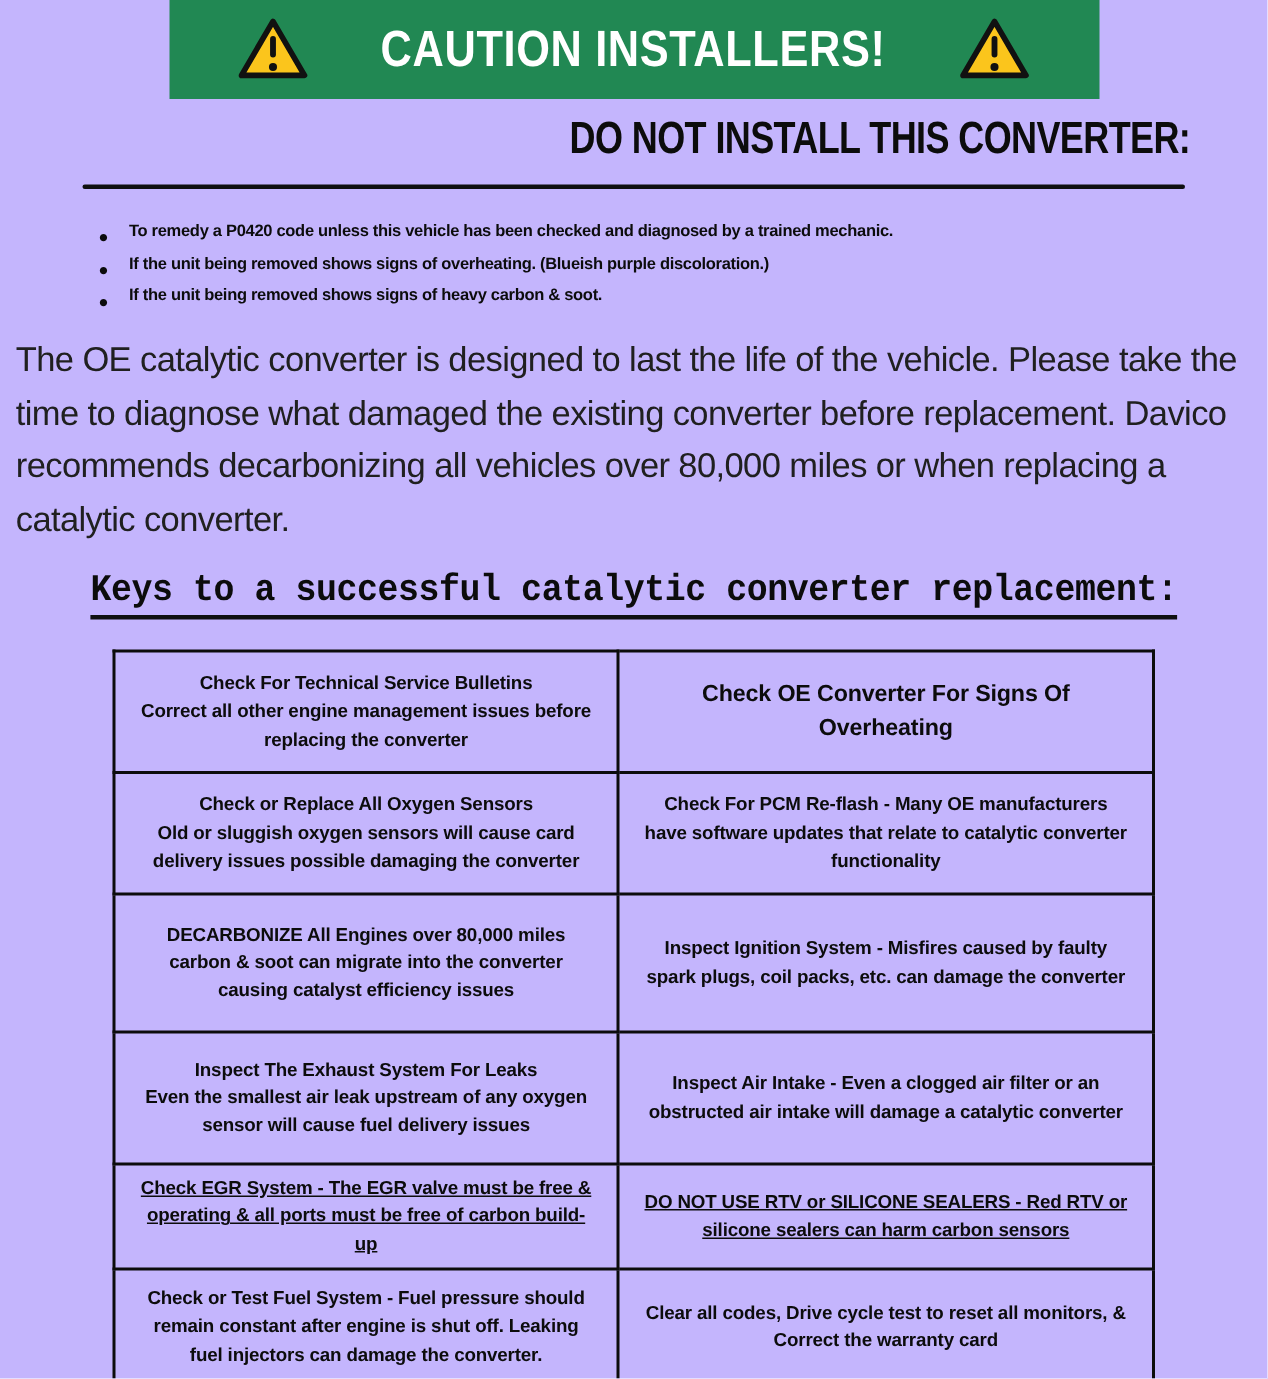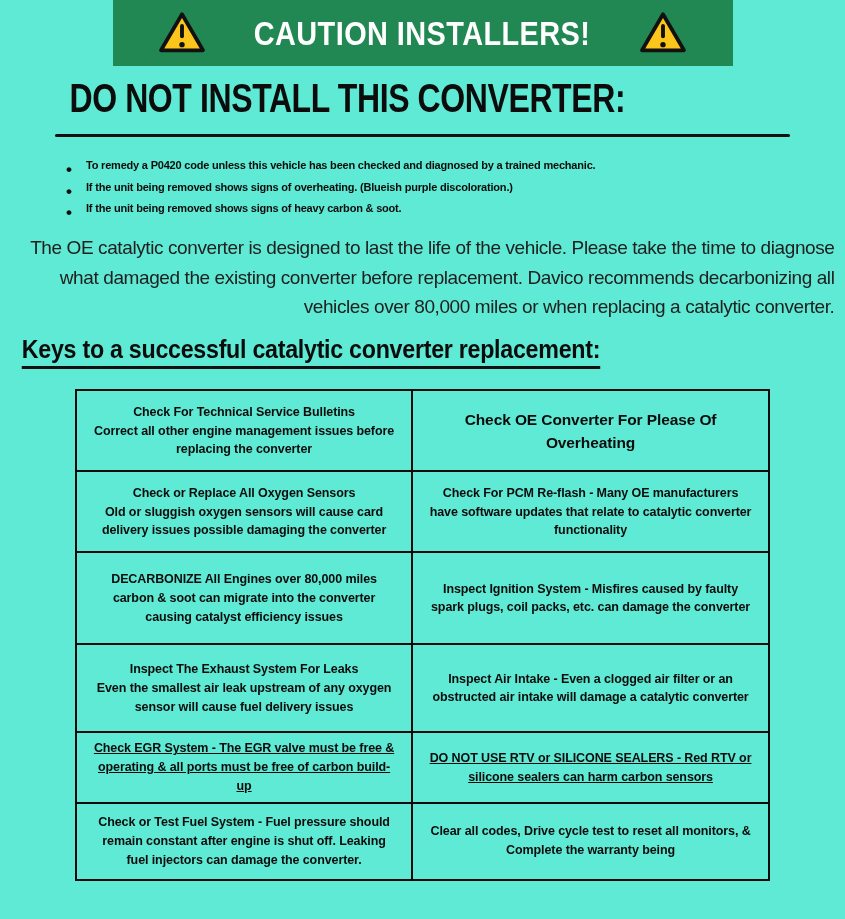--- a/index.html
+++ b/index.html
@@ -3,21 +3,21 @@
 <meta charset="utf-8">
 <style>
   * { margin: 0; padding: 0; box-sizing: border-box; }
   html, body { background: #ffffff; }
   body { font-family: "Liberation Sans", sans-serif; color: #0c0c0c; }
   .page {
     position: relative;
     width: 845px;
     height: 919px;
     margin: 0 auto;
-    background: #5eead4;
+    background: #c4b5fd;
     overflow: hidden;
   }
 
   
   .banner {
     width: 620px;
     height: 66px;
     margin: 0 auto;
     background: #218853;
     display: flex;
@@ -33,22 +33,22 @@
     white-space: nowrap;
     display: inline-block;
     transform: scaleX(0.85);
     transform-origin: center;
   }
   .tri-icon { display: block; }
 
   
   .main-heading {
     margin-top: 10px;
-    text-align: left;
-    font-size: 40px;
+    text-align: right;
+    font-size: 30px;
     font-weight: 800;
     letter-spacing: -0.5px;
     line-height: 1.1;
     white-space: nowrap;
   }
   .main-heading > span {
     display: inline-block;
     transform: scaleX(0.80);
     transform-origin: center;
   }
@@ -83,33 +83,34 @@
     position: absolute;
     left: 2px;
     top: 0;
     font-size: 17px;
   }
 
   
   .intro-paragraph {
     margin: 16px auto 0 auto;
     width: 824px;
-    text-align: right;
-    font-size: 19px;
+    text-align: left;
+    font-size: 23px;
     font-weight: 400;
     letter-spacing: -0.4px;
     line-height: 1.55;
     color: #202020;
   }
 
   
   .keys-heading {
     margin-top: 14px;
-    text-align: left;
+    text-align: center;
     white-space: nowrap;
+    font-family: Liberation Mono, monospace;
   }
   .keys-heading > span {
     display: inline-block;
     font-size: 25px;
     font-weight: 800;
     letter-spacing: -0.3px;
     border-bottom: 3px solid #101010;
     padding-bottom: 2px;
     transform: scaleX(0.93);
     transform-origin: center;
@@ -180,21 +181,21 @@
         <col class="left-col">
         <col class="right-col">
       </colgroup>
     <tbody>
       <tr>
         <td>
           <div>Check For Technical Service Bulletins</div>
           <div>Correct all other engine management issues before replacing the converter</div>
         </td>
         <td class="cell-large">
-          <div>Check OE Converter For Please Of Overheating</div>
+          <div>Check OE Converter For Signs Of Overheating</div>
         </td>
       </tr>
       <tr>
         <td>
           <div>Check or Replace All Oxygen Sensors</div>
           <div>Old or sluggish oxygen sensors will cause card delivery issues possible damaging the converter</div>
         </td>
         <td>
           <div>Check For PCM Re-flash - Many OE manufacturers have software updates that relate to catalytic converter functionality</div>
         </td>
@@ -223,19 +224,19 @@
         <td>
           <div>DO NOT USE RTV or SILICONE SEALERS - Red RTV or silicone sealers can harm carbon sensors</div>
         </td>
       </tr>
       <tr>
         <td>
           <div>Check or Test Fuel System - Fuel pressure should remain constant after engine is shut off.  Leaking fuel injectors can damage the converter.</div>
         </td>
         <td>
           <div>Clear all codes,  Drive cycle test to reset all monitors, &amp;</div>
-          <div>Complete the warranty being</div>
+          <div>Correct the warranty card</div>
         </td>
       </tr>
     </tbody>
   </table>
 
 </div>
 
 </body></html>

